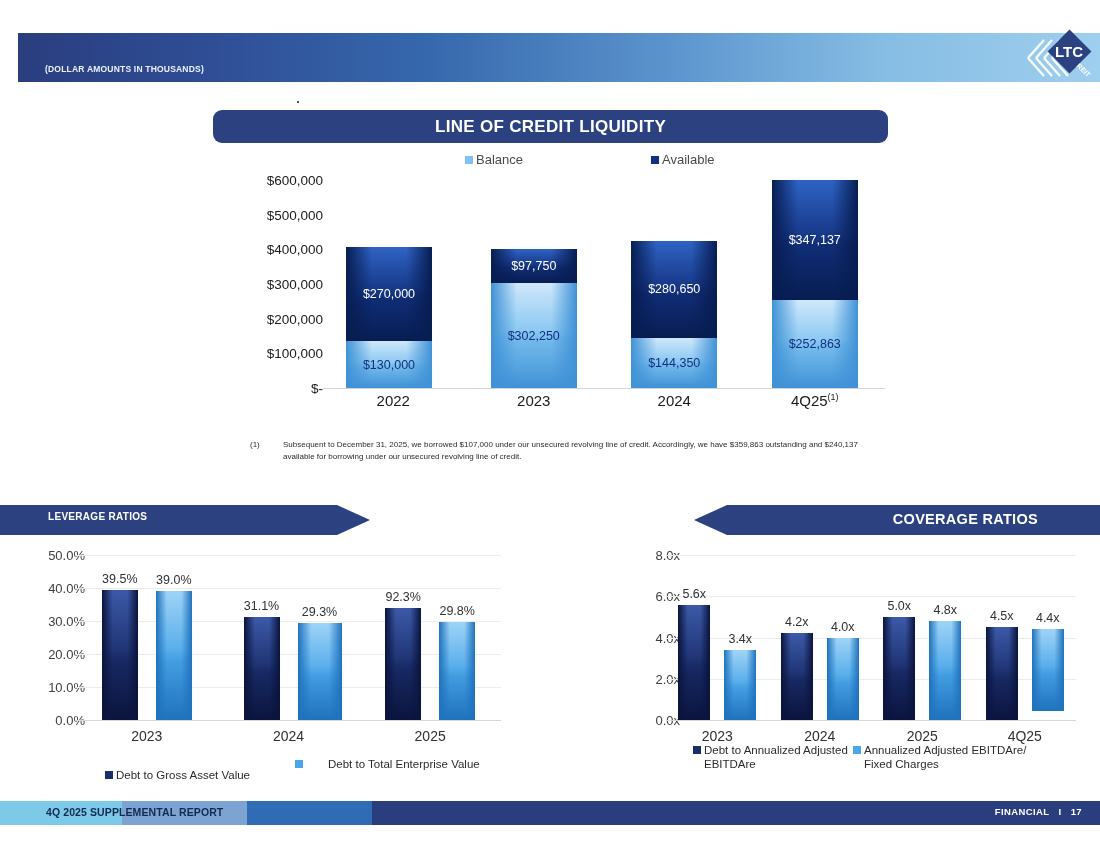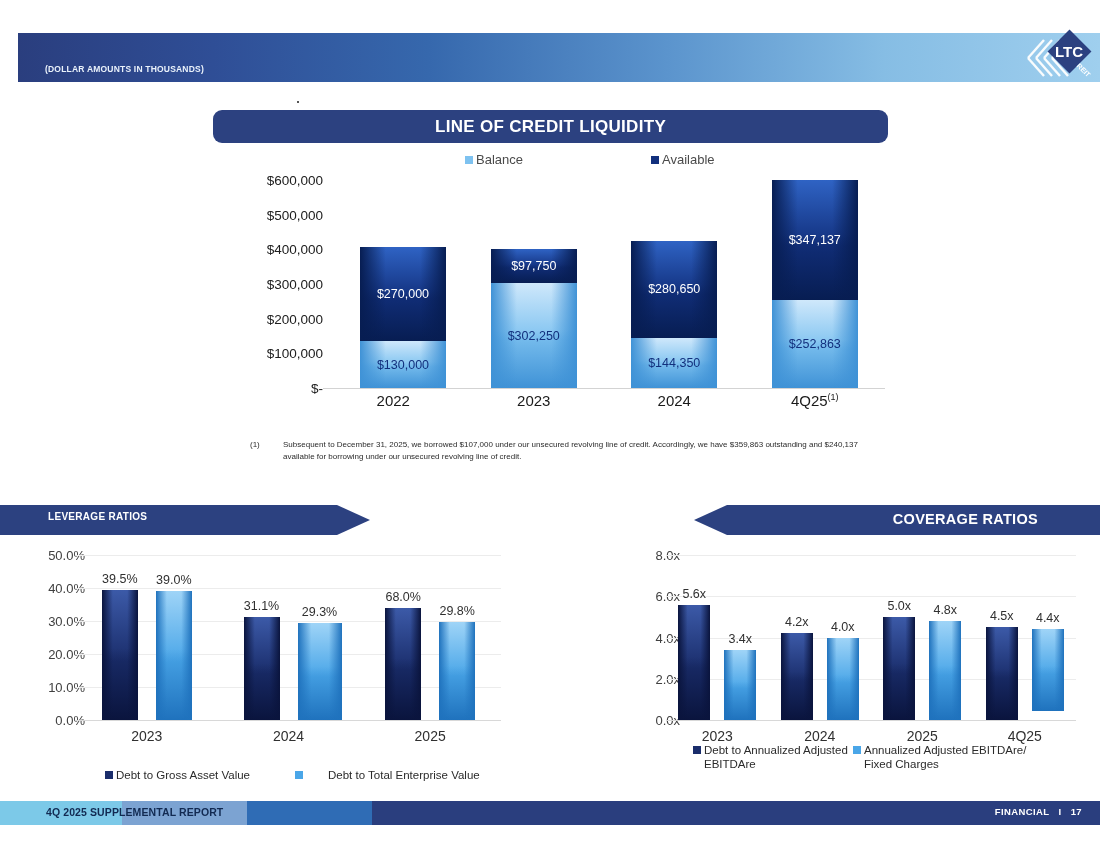--- a/index.html
+++ b/index.html
@@ -165,21 +165,21 @@
       <span>Balance</span>
     </div>
     <div class="lg" style="left: 186px; top: 0px;">
       <span class="lgbox" style="background:#12307d"></span>
       <span>Available</span>
     </div>
   </div>
 <div id="loc-chart">
   <div id="loc-baseline"></div>
   <div id="loc-plot">
-      <div class="stack" style="left: 37px; border-radius: 7px;">
+      <div class="stack" style="left: 23px; border-radius: 7px;">
         <div class="seg" style="height: 93.6px;">
           <span class="bev" style="background: rgb(18, 48, 125);">
             <i style="inset:0;background:linear-gradient(180deg,#2f63c4 0%,rgba(255,255,255,0) 55%)"></i>
             <i style="inset:0;background:linear-gradient(0deg,#071d52 0%,rgba(0,0,0,0) 55%)"></i>
             <i style="inset:0;background:linear-gradient(90deg,#071d52 0%,rgba(0,0,0,0) 30%,rgba(0,0,0,0) 70%,#071d52 100%)"></i>
           </span>
           <span class="lbl" style="color: rgb(255, 255, 255);">$270,000</span>
         </div>
         <div class="seg" style="height: 47px;">
           <span class="bev" style="background: rgb(126, 194, 240);">
@@ -311,36 +311,36 @@
       </span>
       <span class="v">29.3%</span>
     </div>
     <div class="gxl" style="left: 238.5px; width: 80px; top: 173px;">2024</div>
     <div class="gbar" style="left: 375.167px; width: 36px; height: 112.2px; bottom: 0px; top: 52.8px;">
       <span class="bev" style="background: rgb(26, 45, 107);">
         <i style="inset:0;background:linear-gradient(180deg,#3c5aa8 0%,rgba(255,255,255,0) 55%)"></i>
         <i style="inset:0;background:linear-gradient(0deg,#0a143d 0%,rgba(0,0,0,0) 55%)"></i>
         <i style="inset:0;background:linear-gradient(90deg,#0a143d 0%,rgba(0,0,0,0) 30%,rgba(0,0,0,0) 70%,#0a143d 100%)"></i>
       </span>
-      <span class="v">68.0%</span>
+      <span class="v">92.3%</span>
     </div>
     <div class="gbar" style="left: 429.167px; width: 36px; height: 98.34px; bottom: 0px; top: 66.66px;">
       <span class="bev" style="background: rgb(74, 166, 232);">
         <i style="inset:0;background:linear-gradient(180deg,#9fd4f7 0%,rgba(255,255,255,0) 55%)"></i>
         <i style="inset:0;background:linear-gradient(0deg,#1f72bd 0%,rgba(0,0,0,0) 55%)"></i>
         <i style="inset:0;background:linear-gradient(90deg,#1f72bd 0%,rgba(0,0,0,0) 30%,rgba(0,0,0,0) 70%,#1f72bd 100%)"></i>
       </span>
       <span class="v">29.8%</span>
     </div>
     <div class="gxl" style="left: 380.167px; width: 80px; top: 173px;">2025</div>
     <div class="rleg" style="left: 95px; top: 213px; width: 170px;">
       <span class="lgbox" style="background:#1a2d6b"></span>
       <span>Debt to Gross Asset Value</span>
     </div>
-    <div class="rleg" style="left: 285px; top: 213px; width: 200px; gap: 25px;">
+    <div class="rleg" style="left: 285px; top: 202px; width: 200px; gap: 25px;">
       <span class="lgbox" style="background:#4aa6e8"></span>
       <span>Debt to Total Enterprise Value</span>
     </div>
   </div>
 
 <div id="cov-banner">
   <span>COVERAGE RATIOS</span>
 </div>
 <div class="rchart" id="cov-chart" style="left:600px;top:555px;width:490px;height:230px;">
     <div class="ryl" style="top: 165px; right: 410px;">0.0x</div>

